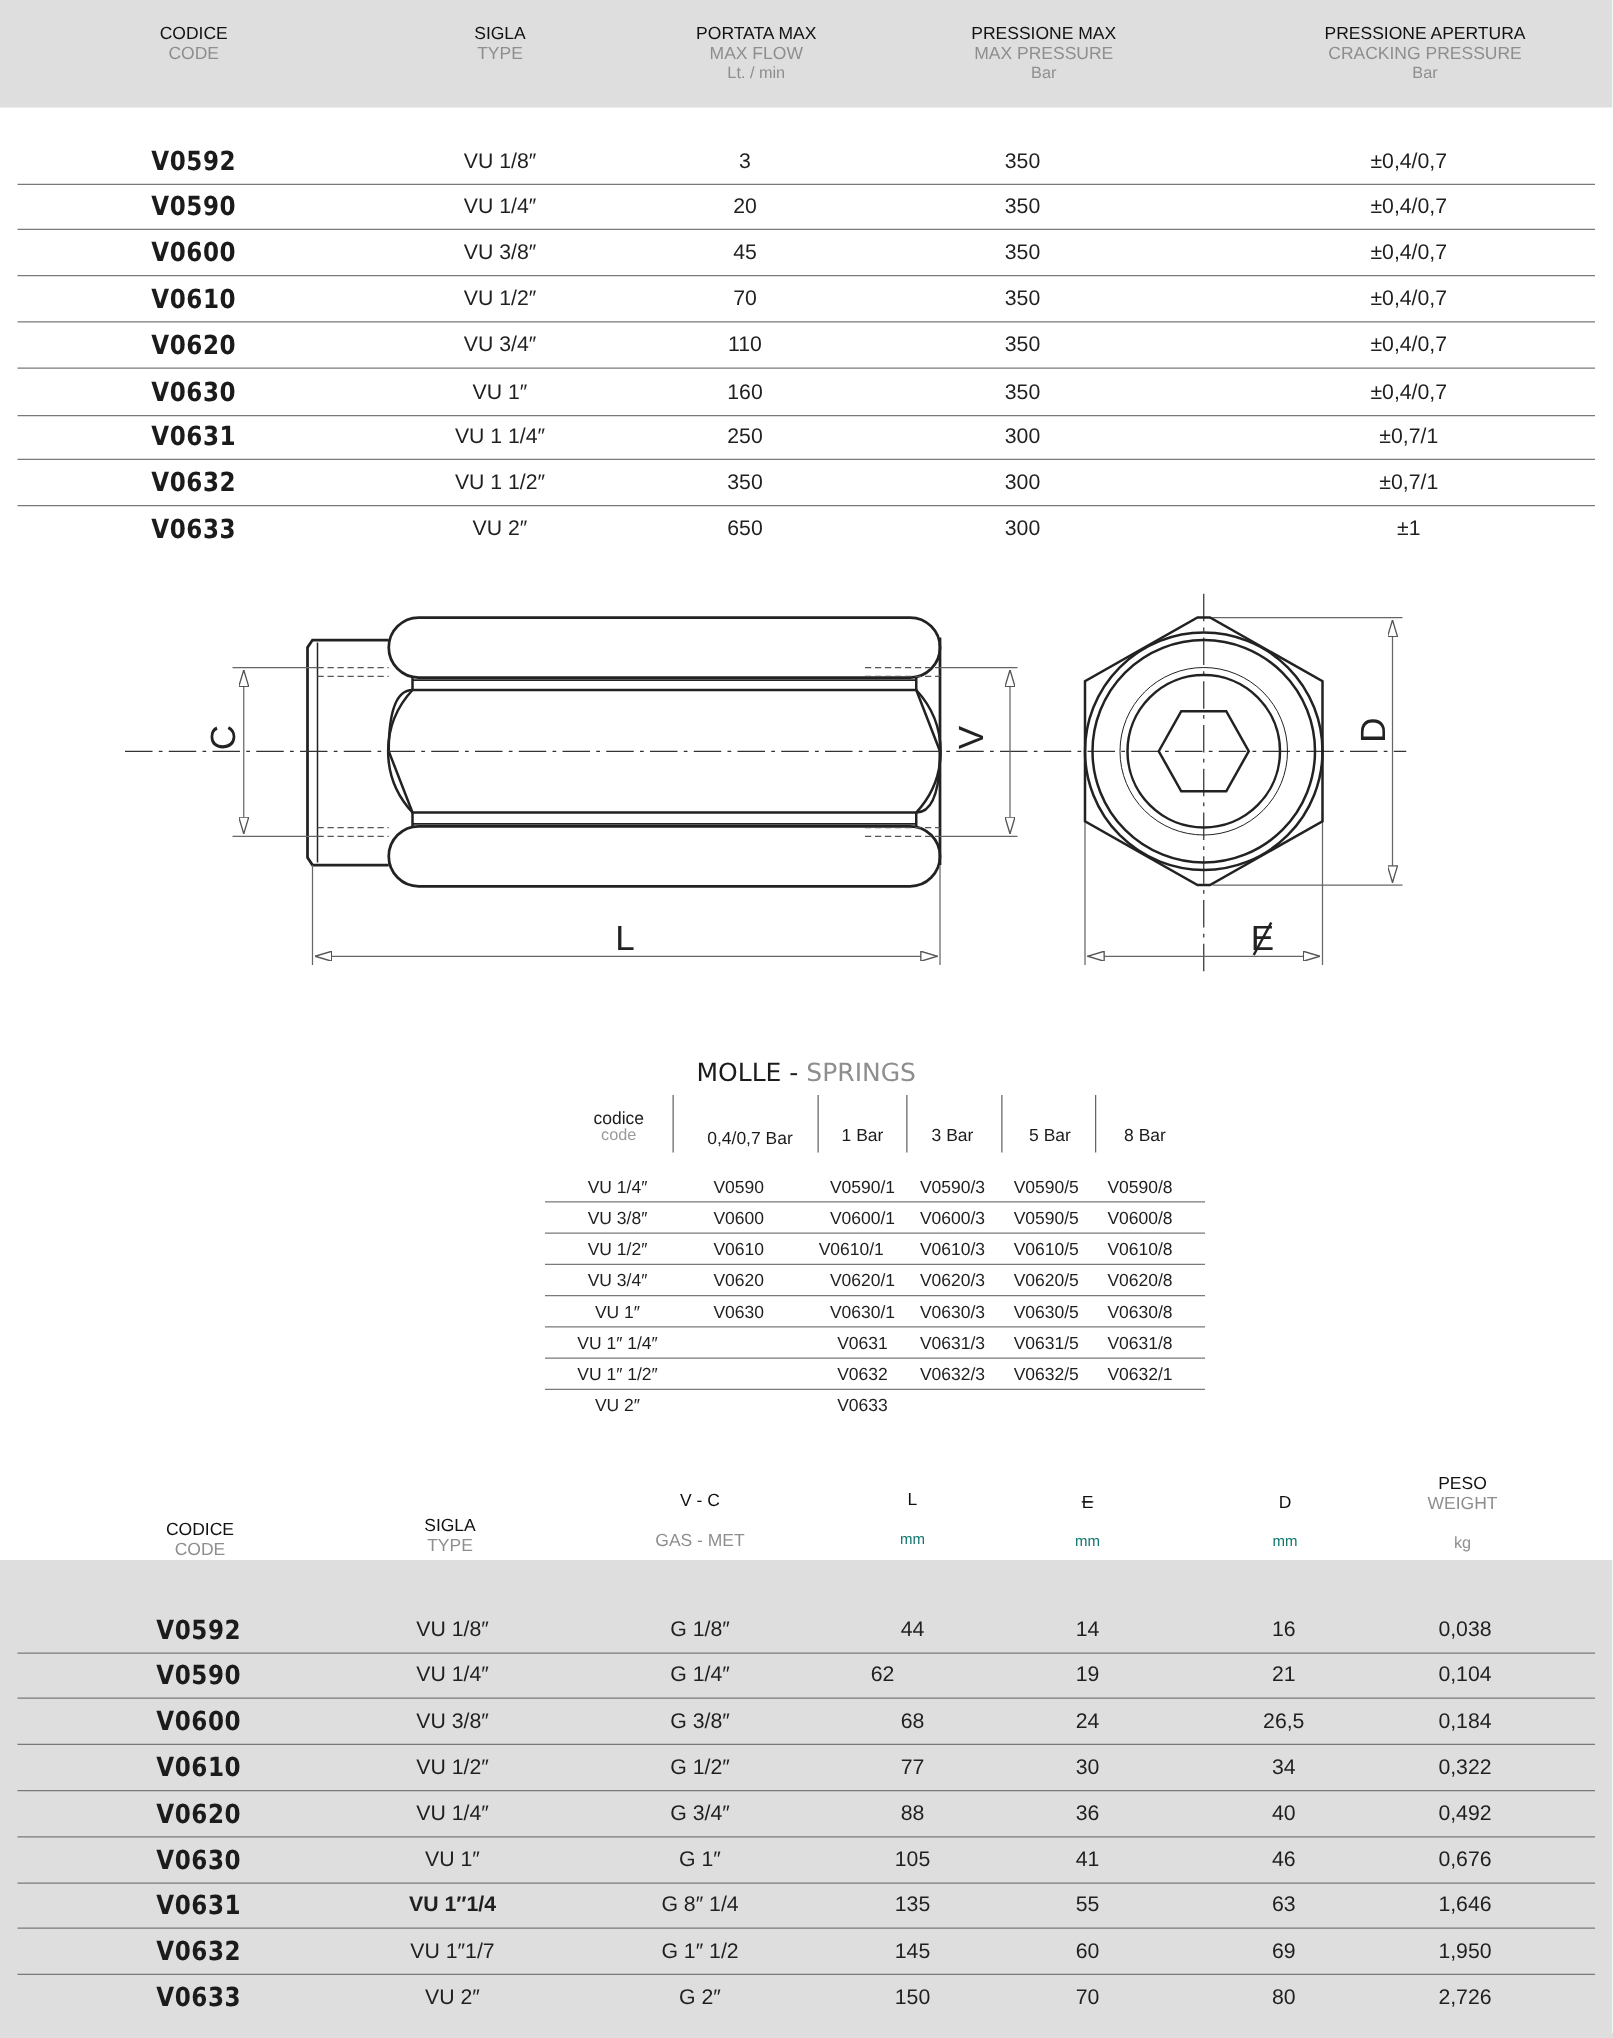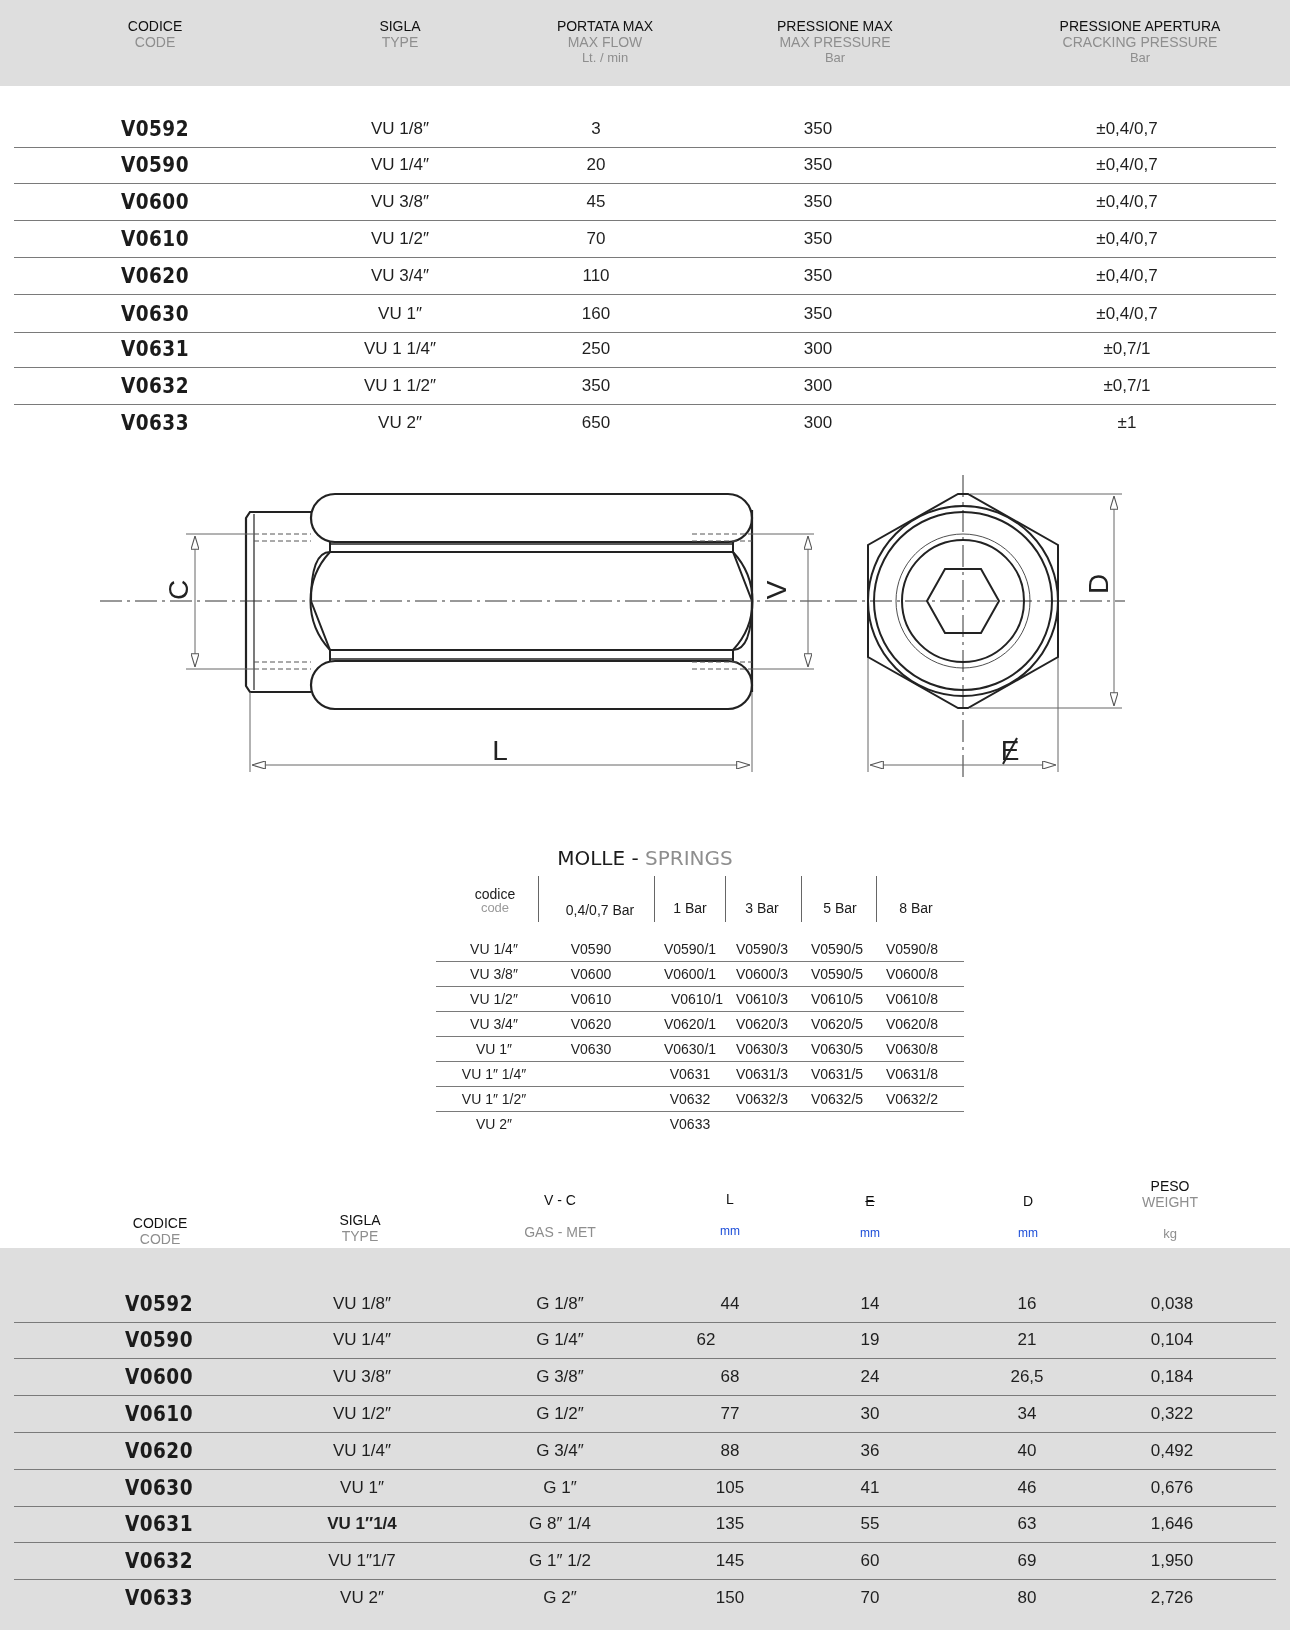--- a/index.html
+++ b/index.html
@@ -31,21 +31,21 @@
   .sp-hlabel.sub { color: #9a9a9a; font-size: 13px; }
   .sp-row { position: absolute; left: 436px; width: 528px; height: 25px; }
   .sp-row.lined { border-bottom: 1.5px solid #7a7a7a; }
   .sp-cell { position: absolute; top: 0; height: 24px; line-height: 24px; font-size: 14px; text-align: center; color: #1f1f1f; }
 
   
   .bot-bg { position: absolute; left: 0; top: 1248px; width: 1290px; height: 382px; background: #dedede; }
   .bhead { position: absolute; text-align: center; line-height: 16px; font-size: 14px; }
   .bhead .h1 { color: #111; }
   .bhead .h2 { color: #8e8e8e; }
-  .bhead .unit { color: #1d4ed8; font-size: 12px; }
+  .bhead .unit { color: #0f766e; font-size: 12px; }
 </style>
 </head>
 <body>
 
 <div class="top-head">
   <div class="hcell" style="left:95px;width:120px;top:18px;">
     <div class="h1">CODICE</div>
     <div class="h2">CODE</div>
   </div>
   <div class="hcell" style="left:340px;width:120px;top:18px;">
@@ -257,21 +257,21 @@
       <div class="sp-cell" style="left: 13px; width: 90px;">VU 3/8″</div>
       <div class="sp-cell" style="left: 110px; width: 90px;">V0600</div>
       <div class="sp-cell" style="left: 209px; width: 90px;">V0600/1</div>
       <div class="sp-cell" style="left: 281px; width: 90px;">V0600/3</div>
       <div class="sp-cell" style="left: 356px; width: 90px;">V0590/5</div>
       <div class="sp-cell" style="left: 431px; width: 90px;">V0600/8</div>
     </div>
     <div class="sp-row lined" style="top: 987px;">
       <div class="sp-cell" style="left: 13px; width: 90px;">VU 1/2″</div>
       <div class="sp-cell" style="left: 110px; width: 90px;">V0610</div>
-      <div class="sp-cell" style="left: 216px; width: 90px;">V0610/1</div>
+      <div class="sp-cell" style="left: 200px; width: 90px;">V0610/1</div>
       <div class="sp-cell" style="left: 281px; width: 90px;">V0610/3</div>
       <div class="sp-cell" style="left: 356px; width: 90px;">V0610/5</div>
       <div class="sp-cell" style="left: 431px; width: 90px;">V0610/8</div>
     </div>
     <div class="sp-row lined" style="top: 1012px;">
       <div class="sp-cell" style="left: 13px; width: 90px;">VU 3/4″</div>
       <div class="sp-cell" style="left: 110px; width: 90px;">V0620</div>
       <div class="sp-cell" style="left: 209px; width: 90px;">V0620/1</div>
       <div class="sp-cell" style="left: 281px; width: 90px;">V0620/3</div>
       <div class="sp-cell" style="left: 356px; width: 90px;">V0620/5</div>
@@ -292,21 +292,21 @@
       <div class="sp-cell" style="left: 281px; width: 90px;">V0631/3</div>
       <div class="sp-cell" style="left: 356px; width: 90px;">V0631/5</div>
       <div class="sp-cell" style="left: 431px; width: 90px;">V0631/8</div>
     </div>
     <div class="sp-row lined" style="top: 1087px;">
       <div class="sp-cell" style="left: 13px; width: 90px;">VU 1″ 1/2″</div>
       <div class="sp-cell" style="left: 110px; width: 90px;"></div>
       <div class="sp-cell" style="left: 209px; width: 90px;">V0632</div>
       <div class="sp-cell" style="left: 281px; width: 90px;">V0632/3</div>
       <div class="sp-cell" style="left: 356px; width: 90px;">V0632/5</div>
-      <div class="sp-cell" style="left: 431px; width: 90px;">V0632/2</div>
+      <div class="sp-cell" style="left: 431px; width: 90px;">V0632/1</div>
     </div>
     <div class="sp-row" style="top: 1112px;">
       <div class="sp-cell" style="left: 13px; width: 90px;">VU 2″</div>
       <div class="sp-cell" style="left: 110px; width: 90px;"></div>
       <div class="sp-cell" style="left: 209px; width: 90px;">V0633</div>
       <div class="sp-cell" style="left: 281px; width: 90px;"></div>
       <div class="sp-cell" style="left: 356px; width: 90px;"></div>
       <div class="sp-cell" style="left: 431px; width: 90px;"></div>
     </div>
   </div>

